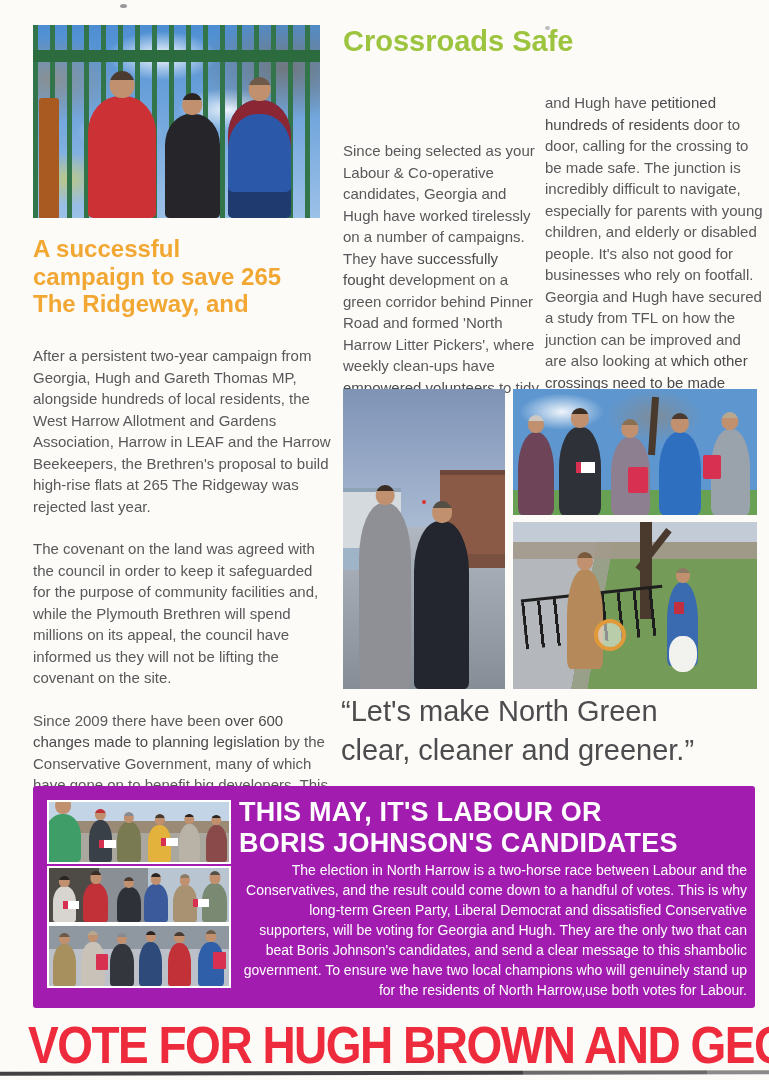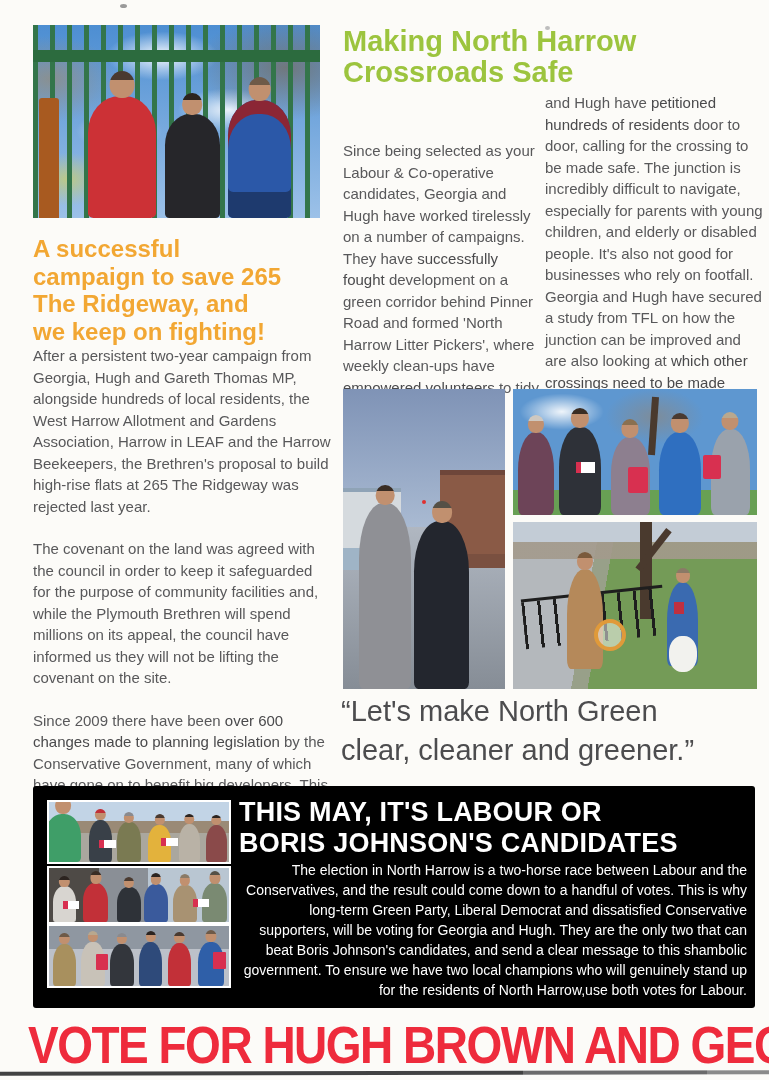--- a/index.html
+++ b/index.html
@@ -15,21 +15,21 @@
 
   
   .col{font-size:15px;line-height:21.5px;color:#58585a;}
   .col p{margin:0 0 21px 0;}
   .mid{left:343px;top:92px;width:197px;margin-top:48px;}
   .rightcol{left:545px;top:92px;width:218px;}
   .leftcol{left:33px;top:345px;width:301px;}
   .quote{left:341px;top:692px;width:425px;font-size:29px;line-height:39px;font-weight:300;color:#4c4c4e;}
 
   
-  .banner{left:33px;top:786px;width:722px;height:222px;background:#000000;border-radius:3px;}
+  .banner{left:33px;top:786px;width:722px;height:222px;background:#a21caf;border-radius:3px;}
   .bbody{left:206px;top:74px;width:508px;font-size:14px;line-height:20px;color:#ffffff;margin:0;text-align:right;}
   .bbody .b{color:#ffffff;}
   .bcollage{left:14px;top:14px;width:184px;height:194px;}
   .bphoto{position:absolute;left:0;width:180px;border:2px solid #fff;overflow:hidden;background:#9aa2ac;}
   .bp1{top:0;height:60px;}
   .bp2{top:66px;height:54px;}
   .bp3{top:124px;height:60px;}
 
   
   .vote{left:28px;top:1014px;width:760px;font-size:46px;font-weight:bold;color:#ee2b3c;
@@ -107,36 +107,34 @@
 
   <div class="photo photoA">
     <div class="fence"></div>
     <div class="post"></div>
     <div class="person" style="--c:#cc3136;--h:#4a3a30;left:19%;top:37%;width:24%;height:63%;"></div>
     <div class="person" style="--c:#26262a;--h:#2c2420;left:46%;top:46%;width:19%;height:54%;"></div>
     <div class="person" style="--c:#2b58a8;--h:#6e5a48;left:68%;top:39%;width:22%;height:61%;box-shadow:inset 0 -26px 0 #1e3a6e, inset 0 14px 0 #8b2635;"></div>
   </div>
 
   <div class="abs green-head">
-      <div>Making North Harrow</div>
       <div>Crossroads Safe</div>
     </div>
   <div class="abs col mid">
     <p><span>Since being selected as your Labour &amp; Co-operative candidates, Georgia and Hugh have worked tirelessly on a number of campaigns. They have </span><span class="b">successfully fought</span><span> development on a green corridor behind Pinner Road and formed 'North Harrow Litter Pickers', where weekly clean-ups have </span><span class="b">empowered volunteers</span><span> to tidy our area.</span></p>
     <p>Following the fatality at Pinner/Station Road last year, Georgia</p>
   </div>
   <div class="abs col rightcol">
     <p><span>and Hugh have </span><span class="b">petitioned hundreds of residents</span><span> door to door, calling for the crossing to be made safe. The junction is incredibly difficult to navigate, especially for parents with young children, and elderly or disabled people. It's also not good for businesses who rely on footfall. Georgia and Hugh have secured a study from TFL on how the junction can be improved and are also looking at </span><span class="b">which other crossings need to be made safer.</span></p>
   </div>
 
   <div class="abs orange-head">
       <div>A successful</div>
       <div>campaign to save 265</div>
       <div>The Ridgeway, and</div>
-      <div>we keep on fighting!</div>
     </div>
   <div class="abs col leftcol">
     <p>After a persistent two-year campaign from Georgia, Hugh and Gareth Thomas MP, alongside hundreds of local residents, the West Harrow Allotment and Gardens Association, Harrow in LEAF and the Harrow Beekeepers, the Brethren's proposal to build high-rise flats at 265 The Ridgeway was rejected last year.</p>
     <p>The covenant on the land was agreed with the council in order to keep it safeguarded for the purpose of community facilities and, while the Plymouth Brethren will spend millions on its appeal, the council have informed us they will not be lifting the covenant on the site.</p>
     <p><span>Since 2009 there have been </span><span class="b">over 600 changes made to planning legislation</span><span> by the Conservative Government, many of which have gone on to benefit big developers. This means that we, as local residents, have to work even harder to fight against unacceptable developments in areas where the community still has a say.</span></p>
   </div>
 
   <div class="abs" style="left:343px;top:389px;width:414px;height:300px;">
     <div class="photo photoB">
       <div class="bldgL"></div>

